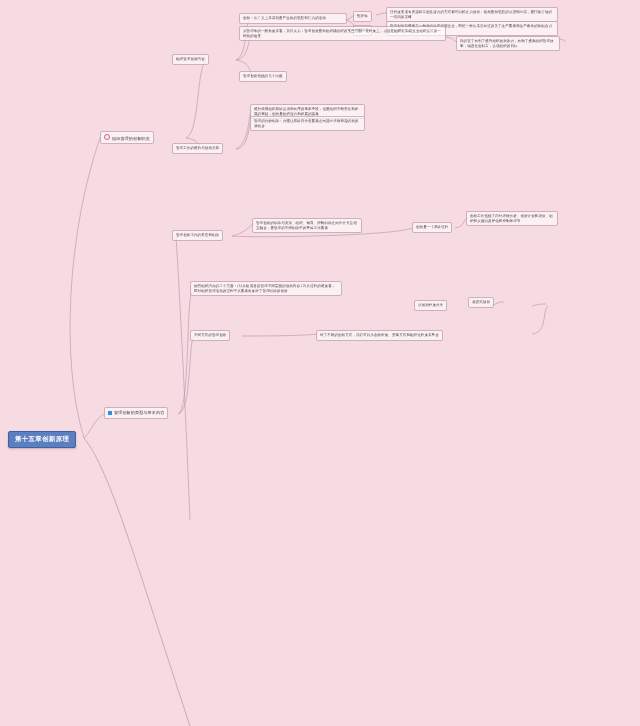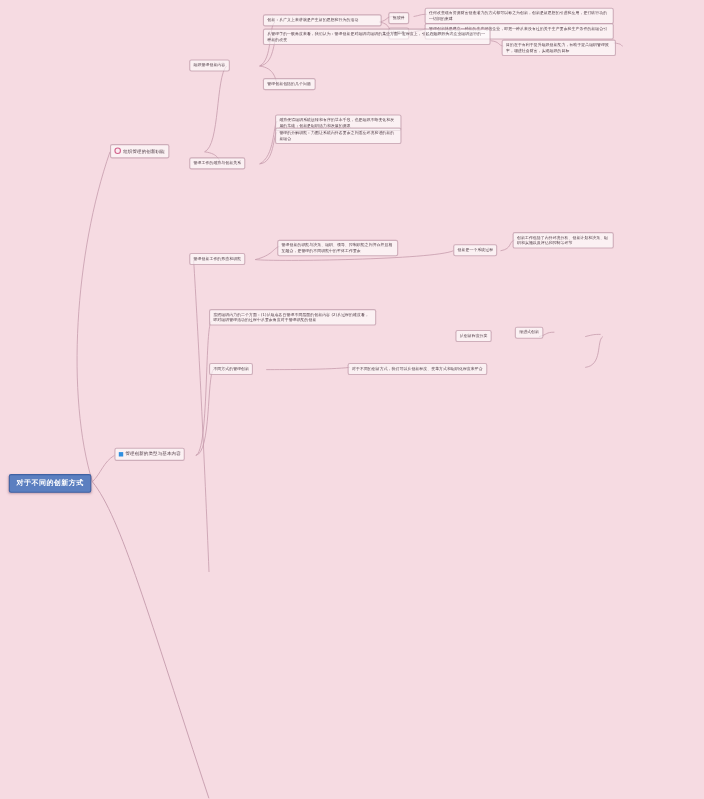--- a/index.html
+++ b/index.html
@@ -94,21 +94,21 @@
 
       <path d="M242,336 C260,336 300,336 318,334"></path>
 
       <path d="M532,334 C548,332 542,310 548,306"></path>
 
       <path d="M490,306 C498,304 496,302 504,302"></path>
       <path d="M532,306 C540,304 540,304 546,304"></path>
     </g>
   </svg>
 
-  <div class="root" style="left:8px;top:431px;">对于不同的创新方式</div>
+  <div class="root" style="left:8px;top:431px;">第十五章创新原理</div>
 
   <div class="node sz4 nowrap" style="left:100px;top:131px;">
     <span class="ico pinkring"></span><span>组织管理的创新职能</span>
   </div>
 
   <div class="node sz35 nowrap" style="left:172px;top:54px;">组织管理创新内容</div>
 
   <div class="node sz35" style="left:239px;top:13px;width:108px;">创新：从广义上来讲就是产生新的思想和行为的活动</div>
 
   <div class="node sz35 nowrap" style="left:353px;top:11px;">熊彼特</div>

